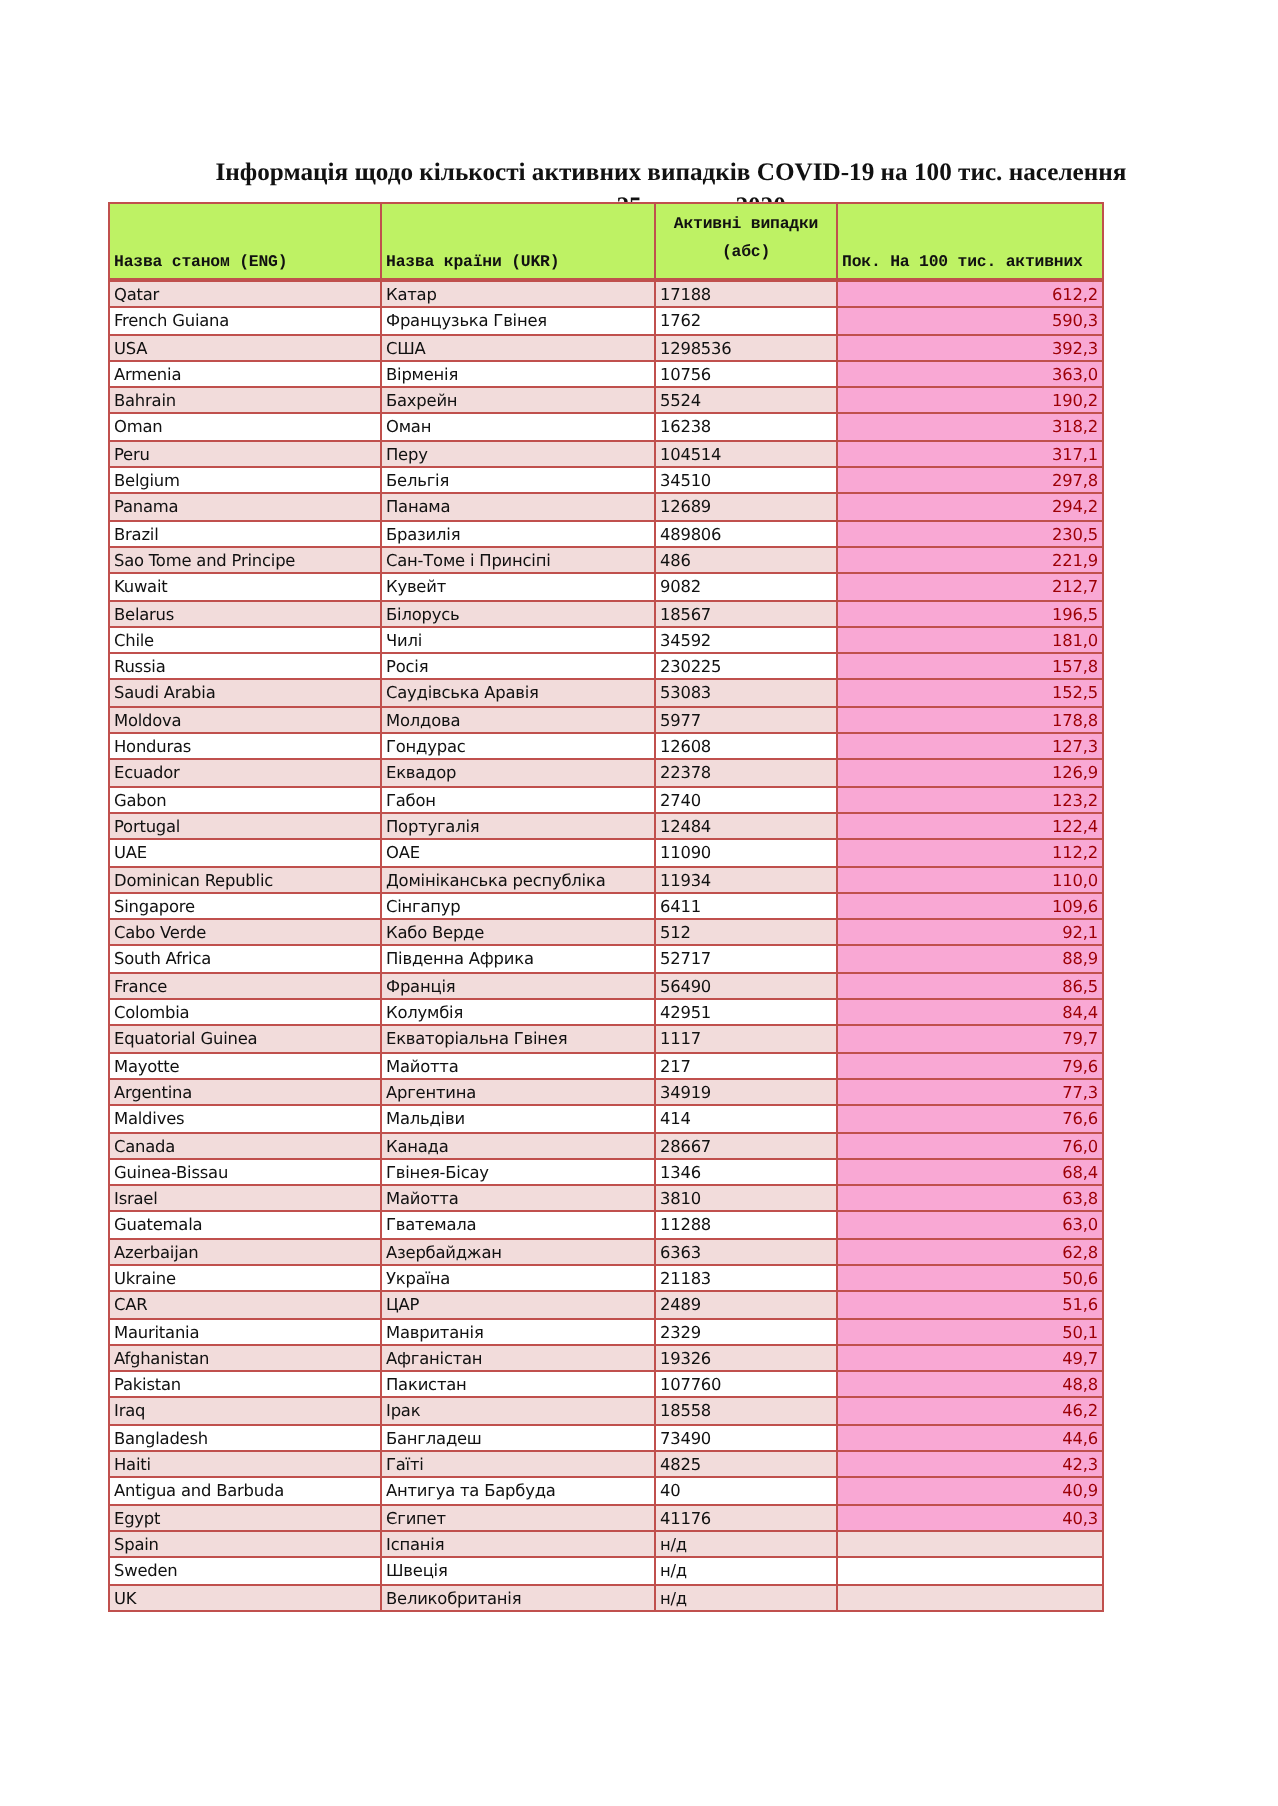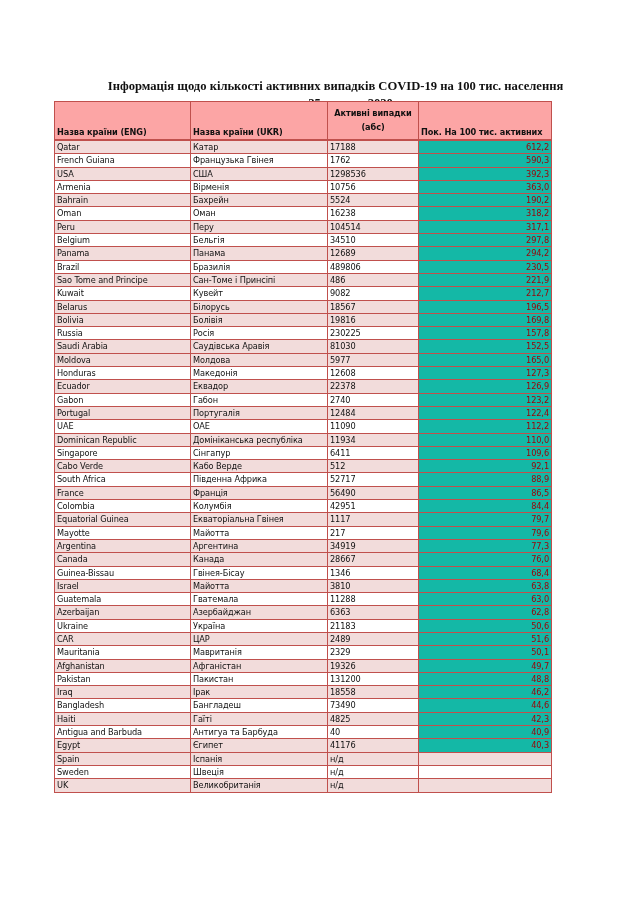--- a/index.html
+++ b/index.html
@@ -3,27 +3,27 @@
 <meta charset="utf-8">
 <style>
   html, body { margin:0; padding:0; background:#ffffff; }
   body { width:639px; height:903px; position:relative; overflow:hidden; font-family:"DejaVu Sans", sans-serif; }
   .title { position:absolute; left:16px; width:639px; top:66px; text-align:center;
     font-family:"Liberation Serif", serif; font-weight:bold; font-size:12.6px; line-height:17px; color:#111;margin-top:12px; }
   table { position:absolute; left:54px; top:101px; border-collapse:collapse; table-layout:fixed; width:497px; }
   col.c1 { width:136px; } col.c2 { width:137px; } col.c3 { width:91px; } col.c4 { width:133px; }
   th, td { border:1px solid #c0504d; padding:0 2px; font-size:8.2px; line-height:12.3px; height:12.3px;
     white-space:nowrap; overflow:hidden; color:#111; font-family:"DejaVu Sans", sans-serif; letter-spacing:-0.1px; }
-  thead th { height:36px; vertical-align:bottom; text-align:left; font-weight:bold; background:#fca5a5; padding-bottom:1px; }
+  thead th { height:36px; vertical-align:bottom; text-align:left; font-weight:bold; background:#bef264; padding-bottom:1px;font-family:Liberation Mono, monospace; }
   thead th.center { text-align:center; vertical-align:middle; }
   tbody tr.odd td { background:#f2dcdb; }
   tbody tr.even td { background:#ffffff; }
   td.num { text-align:left; }
   td.rate { text-align:right; color:#9c0006; }
-  tbody tr td.rate.filled { background:#14b8a6; }
+  tbody tr td.rate.filled { background:#f9a8d4; }
   tbody tr.odd td.rate.empty { background:#f2dcdb; }
   tbody tr.even td.rate.empty { background:#ffffff; }
   thead tr th { border-bottom:2px solid #c0504d; }
 </style>
 </head>
 <body>
 
 <div class="title">
   <div>Інформація щодо кількості активних випадків COVID-19 на 100 тис.  населення</div>
   <div>станом на 25 червня 2020 року</div>
@@ -31,21 +31,21 @@
 
 <table>
   <colgroup>
       <col class="c1">
       <col class="c2">
       <col class="c3">
       <col class="c4">
     </colgroup>
   <thead>
     <tr>
-      <th>Назва країни (ENG)</th>
+      <th>Назва станом (ENG)</th>
       <th>Назва країни (UKR)</th>
       <th class="center" style="white-space:normal;line-height:14px;">Активні випадки (абс)</th>
       <th>Пок. На 100 тис. активних</th>
     </tr>
   </thead>
   <tbody id="tbody">
       <tr class="odd">
         <td>Qatar</td>
         <td>Катар</td>
         <td class="num">17188</td>
@@ -116,47 +116,47 @@
         <td>Кувейт</td>
         <td class="num">9082</td>
         <td class="rate filled">212,7</td>
       </tr>
       <tr class="odd">
         <td>Belarus</td>
         <td>Білорусь</td>
         <td class="num">18567</td>
         <td class="rate filled">196,5</td>
       </tr>
-      <tr class="odd">
-        <td>Bolivia</td>
-        <td>Болівія</td>
-        <td class="num">19816</td>
-        <td class="rate filled">169,8</td>
+      <tr class="even">
+        <td>Chile</td>
+        <td>Чилі</td>
+        <td class="num">34592</td>
+        <td class="rate filled">181,0</td>
       </tr>
       <tr class="even">
         <td>Russia</td>
         <td>Росія</td>
         <td class="num">230225</td>
         <td class="rate filled">157,8</td>
       </tr>
       <tr class="odd">
         <td>Saudi Arabia</td>
         <td>Саудівська Аравія</td>
-        <td class="num">81030</td>
+        <td class="num">53083</td>
         <td class="rate filled">152,5</td>
       </tr>
       <tr class="odd">
         <td>Moldova</td>
         <td>Молдова</td>
         <td class="num">5977</td>
-        <td class="rate filled">165,0</td>
+        <td class="rate filled">178,8</td>
       </tr>
       <tr class="even">
         <td>Honduras</td>
-        <td>Македонія</td>
+        <td>Гондурас</td>
         <td class="num">12608</td>
         <td class="rate filled">127,3</td>
       </tr>
       <tr class="odd">
         <td>Ecuador</td>
         <td>Еквадор</td>
         <td class="num">22378</td>
         <td class="rate filled">126,9</td>
       </tr>
       <tr class="even">
@@ -224,20 +224,26 @@
         <td>Майотта</td>
         <td class="num">217</td>
         <td class="rate filled">79,6</td>
       </tr>
       <tr class="odd">
         <td>Argentina</td>
         <td>Аргентина</td>
         <td class="num">34919</td>
         <td class="rate filled">77,3</td>
       </tr>
+      <tr class="even">
+        <td>Maldives</td>
+        <td>Мальдіви</td>
+        <td class="num">414</td>
+        <td class="rate filled">76,6</td>
+      </tr>
       <tr class="odd">
         <td>Canada</td>
         <td>Канада</td>
         <td class="num">28667</td>
         <td class="rate filled">76,0</td>
       </tr>
       <tr class="even">
         <td>Guinea-Bissau</td>
         <td>Гвінея-Бісау</td>
         <td class="num">1346</td>
@@ -281,21 +287,21 @@
       </tr>
       <tr class="odd">
         <td>Afghanistan</td>
         <td>Афганістан</td>
         <td class="num">19326</td>
         <td class="rate filled">49,7</td>
       </tr>
       <tr class="even">
         <td>Pakistan</td>
         <td>Пакистан</td>
-        <td class="num">131200</td>
+        <td class="num">107760</td>
         <td class="rate filled">48,8</td>
       </tr>
       <tr class="odd">
         <td>Iraq</td>
         <td>Ірак</td>
         <td class="num">18558</td>
         <td class="rate filled">46,2</td>
       </tr>
       <tr class="even">
         <td>Bangladesh</td>

